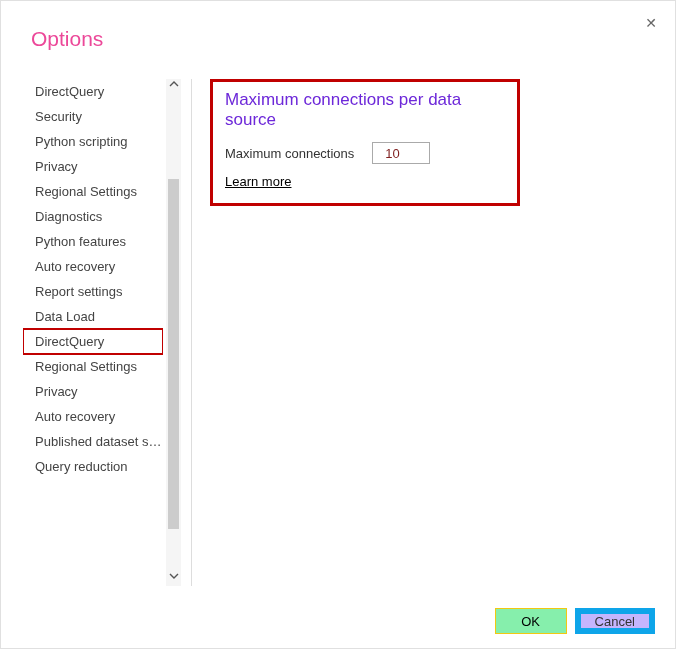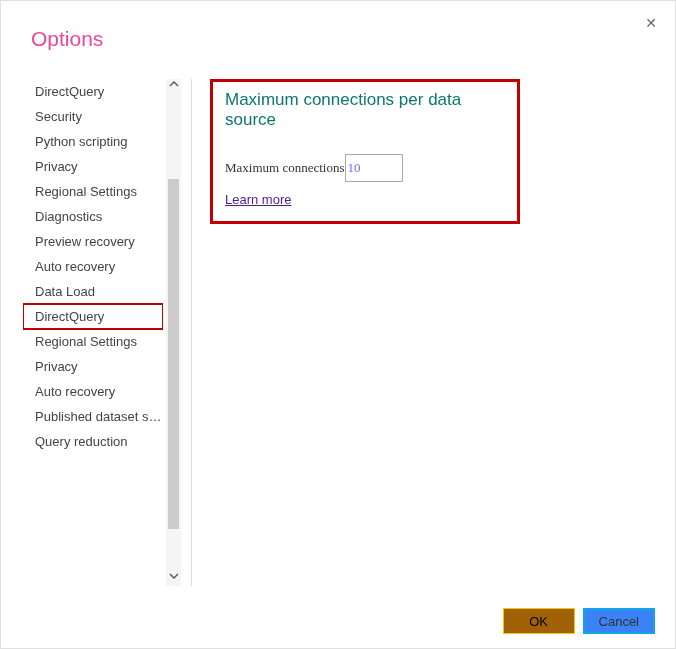--- a/index.html
+++ b/index.html
@@ -112,69 +112,68 @@
       padding-top: 0;
     }
     .content-panel {
       border: 3px solid #c00000;
       padding: 8px 12px 14px 12px;
       width: 310px;
     }
     .panel-heading {
       font-size: 17px;
       font-weight: 400;
-      color: #0f766e;
-      margin-bottom: 24px;
+      color: #6d28d9;
+      margin-bottom: 12px;
     }
     .field-row {
       display: flex;
       align-items: center;
-      gap: 0;
+      gap: 18px;
       margin-bottom: 10px;
-      font-family: Liberation Serif, serif;
     }
     .field-label {
       font-size: 13px;
       color: #333;
     }
     .num-input {
       width: 58px;
-      height: 28px;
+      height: 22px;
       border: 1px solid #aaa;
-      padding: 0 2px;
-      font-size: 13px;
-      color: #8b5cf6;
+      padding: 0 12px;
+      font-size: 13px;
+      color: #7f1d1d;
       font-family: inherit;
     }
     .link {
-      color: #4c1d95;
+      color: #000000;
       text-decoration: underline;
       font-size: 13px;
       cursor: pointer;
     }
     .button-bar {
       position: absolute;
       bottom: 14px;
       right: 20px;
       display: flex;
       gap: 8px;
     }
     .btn {
       min-width: 72px;
       height: 26px;
-      border: 2px solid #0ea5e9;
-      background: #3b82f6;
+      border: 6px solid #0ea5e9;
+      background: #c4b5fd;
       font-size: 13px;
       font-family: inherit;
       cursor: pointer;
       padding: 0 14px;
       color: #333;
     }
     .btn.primary {
-      background: #a16207;
+      background: #86efac;
       border: 1px solid #f2c811;
       color: #000;
     }
   </style>
 </head>
 <body>
 
 <button class="close-btn">
   <span>✕</span>
 </button>
@@ -183,22 +182,23 @@
 
 <div class="main-area">
   <div class="sidebar-wrap">
     <div class="sidebar">
       <div class="sidebar-item">DirectQuery</div>
       <div class="sidebar-item">Security</div>
       <div class="sidebar-item">Python scripting</div>
       <div class="sidebar-item">Privacy</div>
       <div class="sidebar-item">Regional Settings</div>
       <div class="sidebar-item">Diagnostics</div>
-      <div class="sidebar-item">Preview recovery</div>
+      <div class="sidebar-item">Python features</div>
       <div class="sidebar-item">Auto recovery</div>
+      <div class="sidebar-item">Report settings</div>
 
 
       <div class="sidebar-item">Data Load</div>
       <div class="sidebar-item highlight-box">DirectQuery</div>
       <div class="sidebar-item">Regional Settings</div>
       <div class="sidebar-item">Privacy</div>
       <div class="sidebar-item">Auto recovery</div>
       <div class="sidebar-item">Published dataset set...</div>
       <div class="sidebar-item">Query reduction</div>
     </div>

